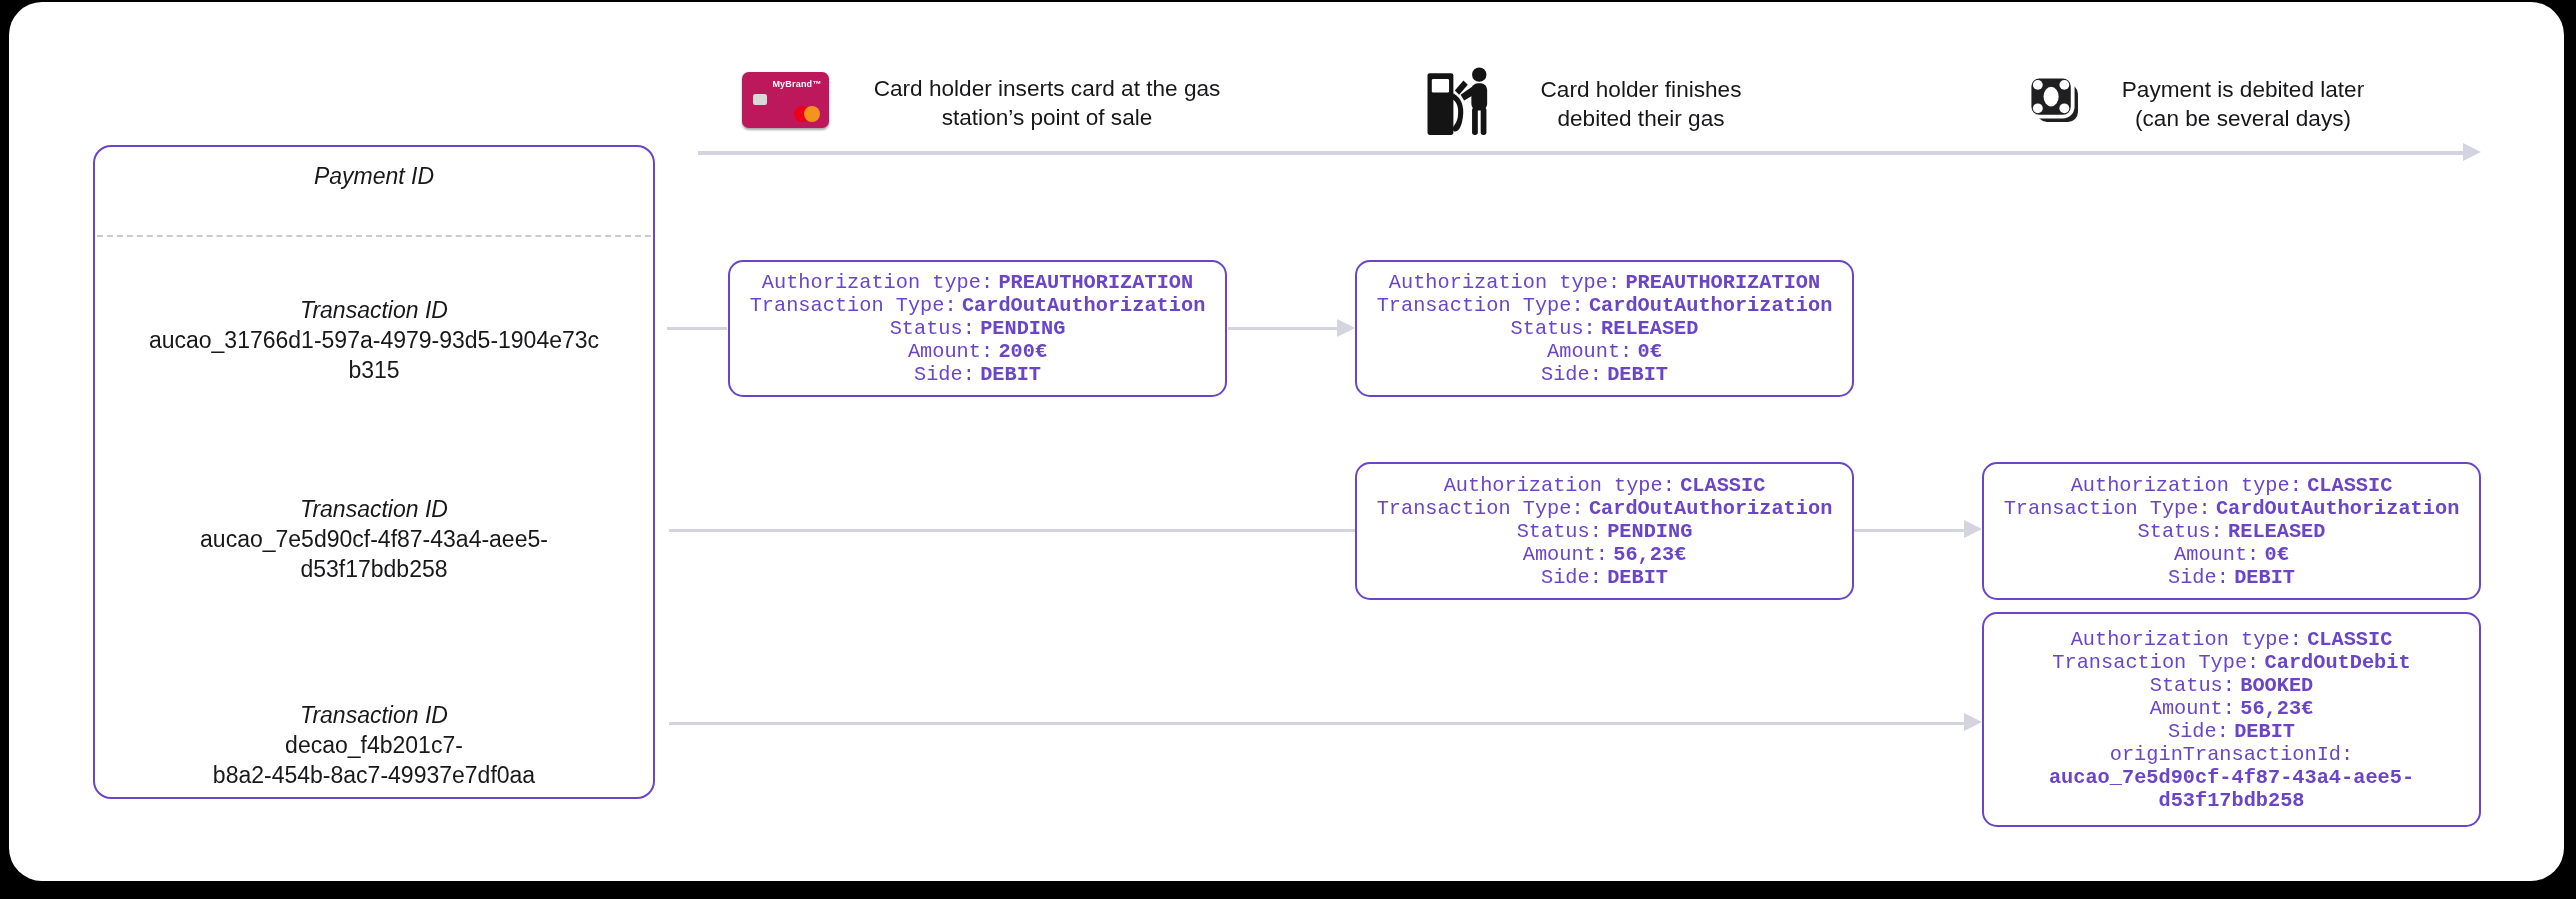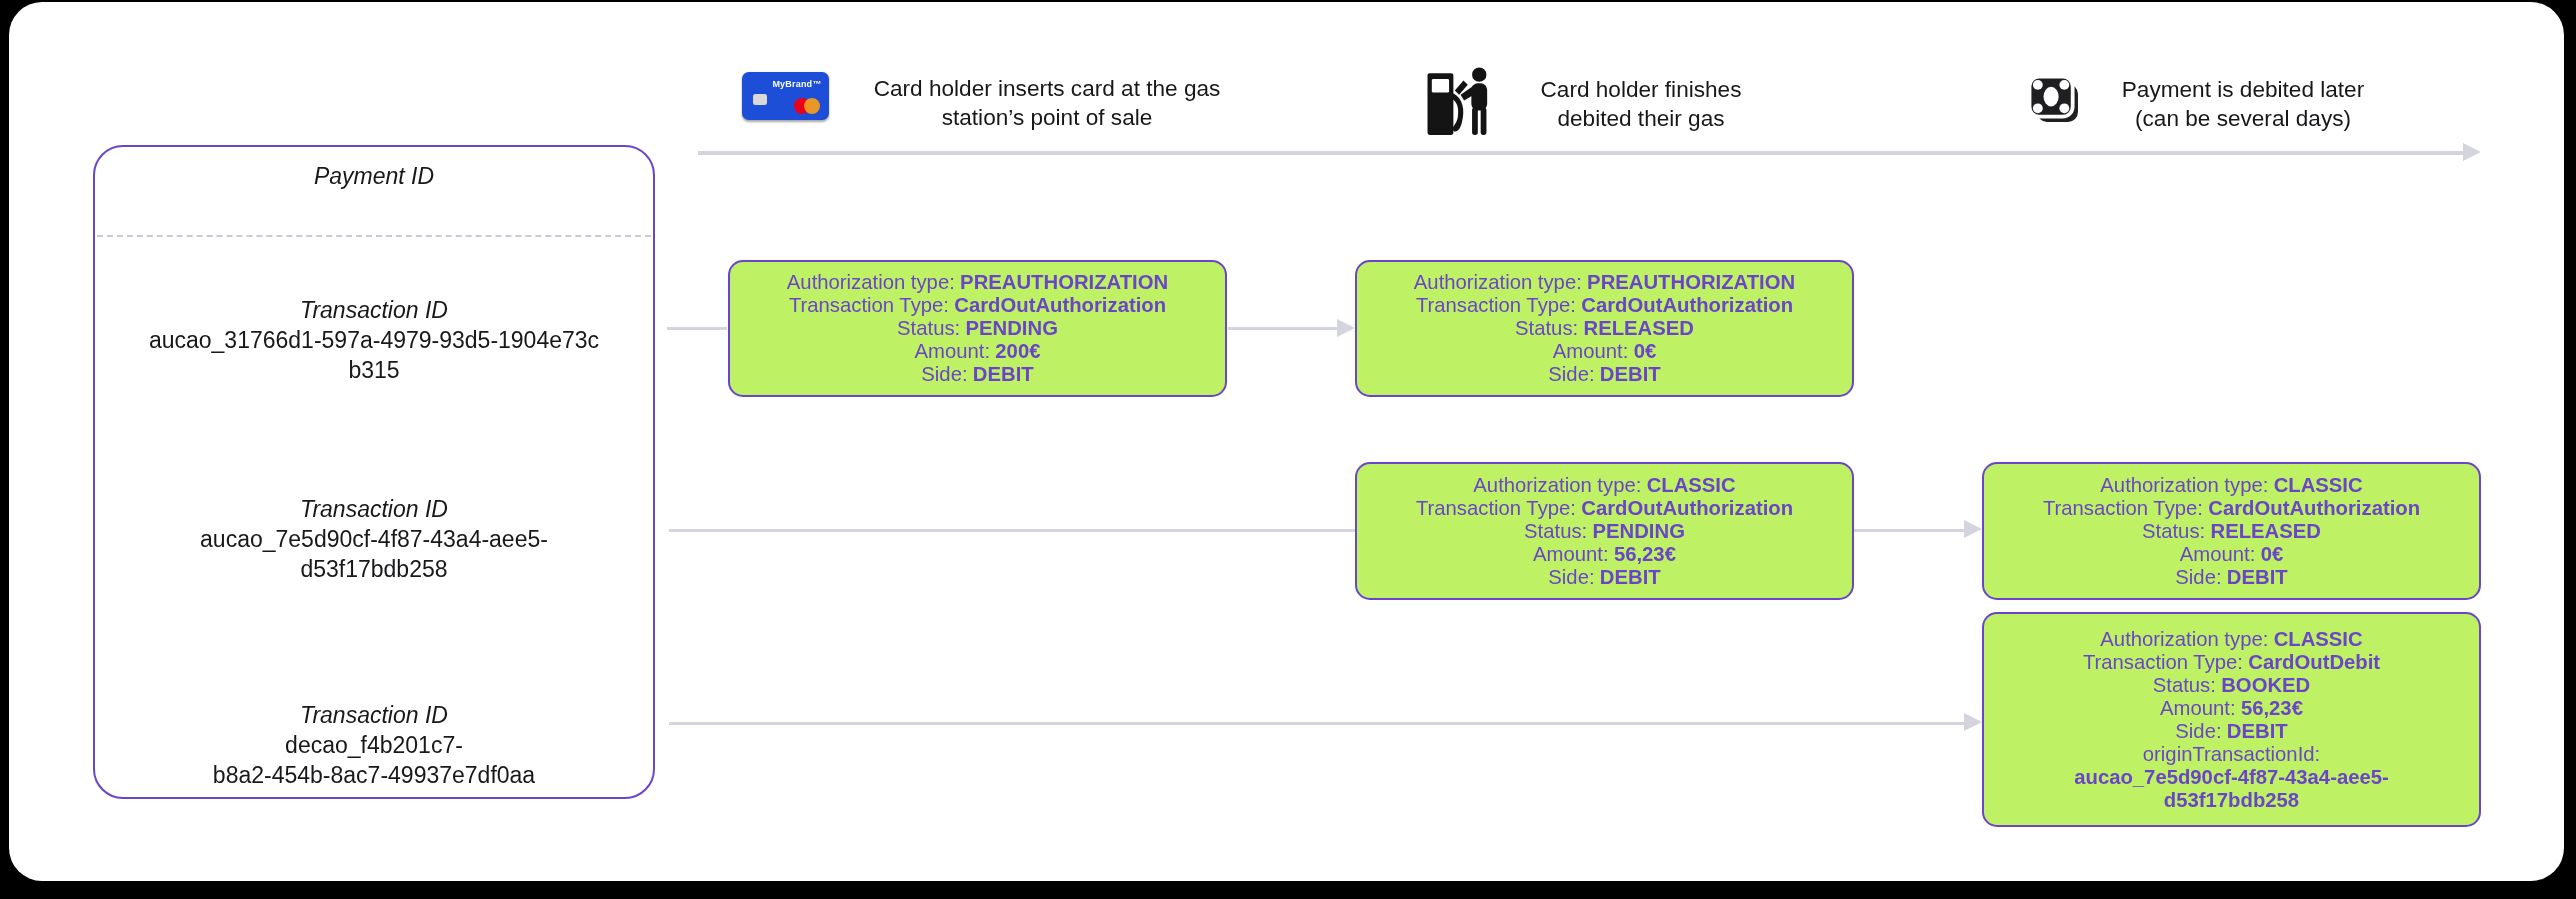--- a/index.html
+++ b/index.html
@@ -20,42 +20,42 @@
   }
   .pre{white-space:pre-line;}
 
   
   .step-label{
     position:absolute;text-align:center;font-size:22.6px;line-height:29px;
     color:var(--ink);white-space:pre-line;
   }
   
   .cc{
-    position:absolute;left:742px;top:72px;width:87px;height:48px;
-    background:#1d4ed8;border-radius:6.8px;box-shadow:0 1.5px 2.3px rgba(0,0,0,.35);
+    position:absolute;left:742px;top:72px;width:87px;height:56px;
+    background:#be185d;border-radius:6.8px;box-shadow:0 1.5px 2.3px rgba(0,0,0,.35);
   }
   .cc .brand{position:absolute;top:6.8px;right:7.5px;font-size:9px;font-weight:bold;color:#fff;letter-spacing:0.2px;}
   .cc .chip{position:absolute;left:11.3px;top:22px;width:13.6px;height:10.5px;background:#d9d9d9;border-radius:2.3px;}
   .cc .mc-red{position:absolute;right:19px;bottom:6px;width:16px;height:16px;border-radius:50%;background:#eb001b;}
   .cc .mc-orange{position:absolute;right:9px;bottom:6px;width:16px;height:16px;border-radius:50%;background:#f79e1b;opacity:.92;}
 
   
   .panel{
     position:absolute;left:93px;top:145px;width:558px;height:650px;
-    border:2.3px solid var(--purple);border-radius:30px;background:#fff;
+    border:2.3px solid var(--purple);border-radius:18px;background:#fff;
   }
   .p-group{position:absolute;left:0;right:0;text-align:center;font-size:23px;line-height:30px;color:var(--ink);}
   .p-label{font-style:italic;}
   .divider{position:absolute;left:2.3px;right:2.3px;top:88px;border-top:2.3px dashed var(--divider);}
 
   
   .card{
-    position:absolute;border:2.3px solid var(--purple);border-radius:15px;background:#bef264;
+    position:absolute;border:2.3px solid var(--purple);border-radius:15px;background:#ffffff;
     color:var(--purple);font-size:20.3px;line-height:23px;text-align:center;
-    display:flex;flex-direction:column;justify-content:center;box-sizing:border-box;
+    display:flex;flex-direction:column;justify-content:center;box-sizing:border-box;font-family:Liberation Mono, monospace;
   }
   .card .val{font-weight:bold;margin-left:5.3px;}
   .card .origin-val{font-weight:bold;white-space:pre-line;}
 
   
   .hline{position:absolute;background:var(--line);height:3.8px;}
   .ahead{
     position:absolute;width:0;height:0;
     border-top:9.8px solid transparent;border-bottom:9.8px solid transparent;
     border-left:18px solid var(--line);

